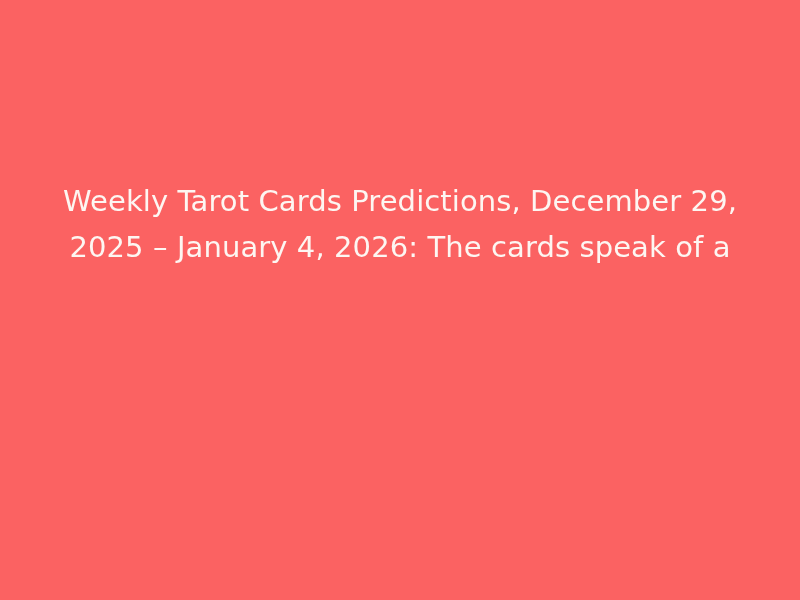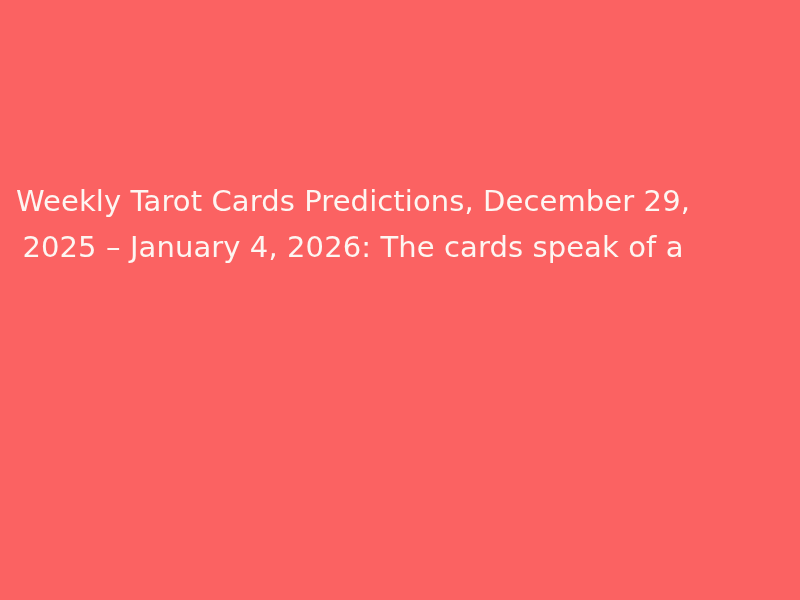--- a/index.html
+++ b/index.html
@@ -12,21 +12,21 @@
     background: #fb6262;
     font-family: "Liberation Sans", sans-serif;
     overflow: hidden;
   }
   .card {
     width: 800px;
     height: 448px;
     background: #fb6262;
     display: flex;
     align-items: center;
-    justify-content: flex-start;
+    justify-content: center;
     box-sizing: border-box;
   }
   .headline {
     color: #fdf6f2;
     font-family: "DejaVu Sans", sans-serif;
     font-size: 29px;
     line-height: 46px;
     font-weight: 400;
     text-align: center;
     width: 706px;

